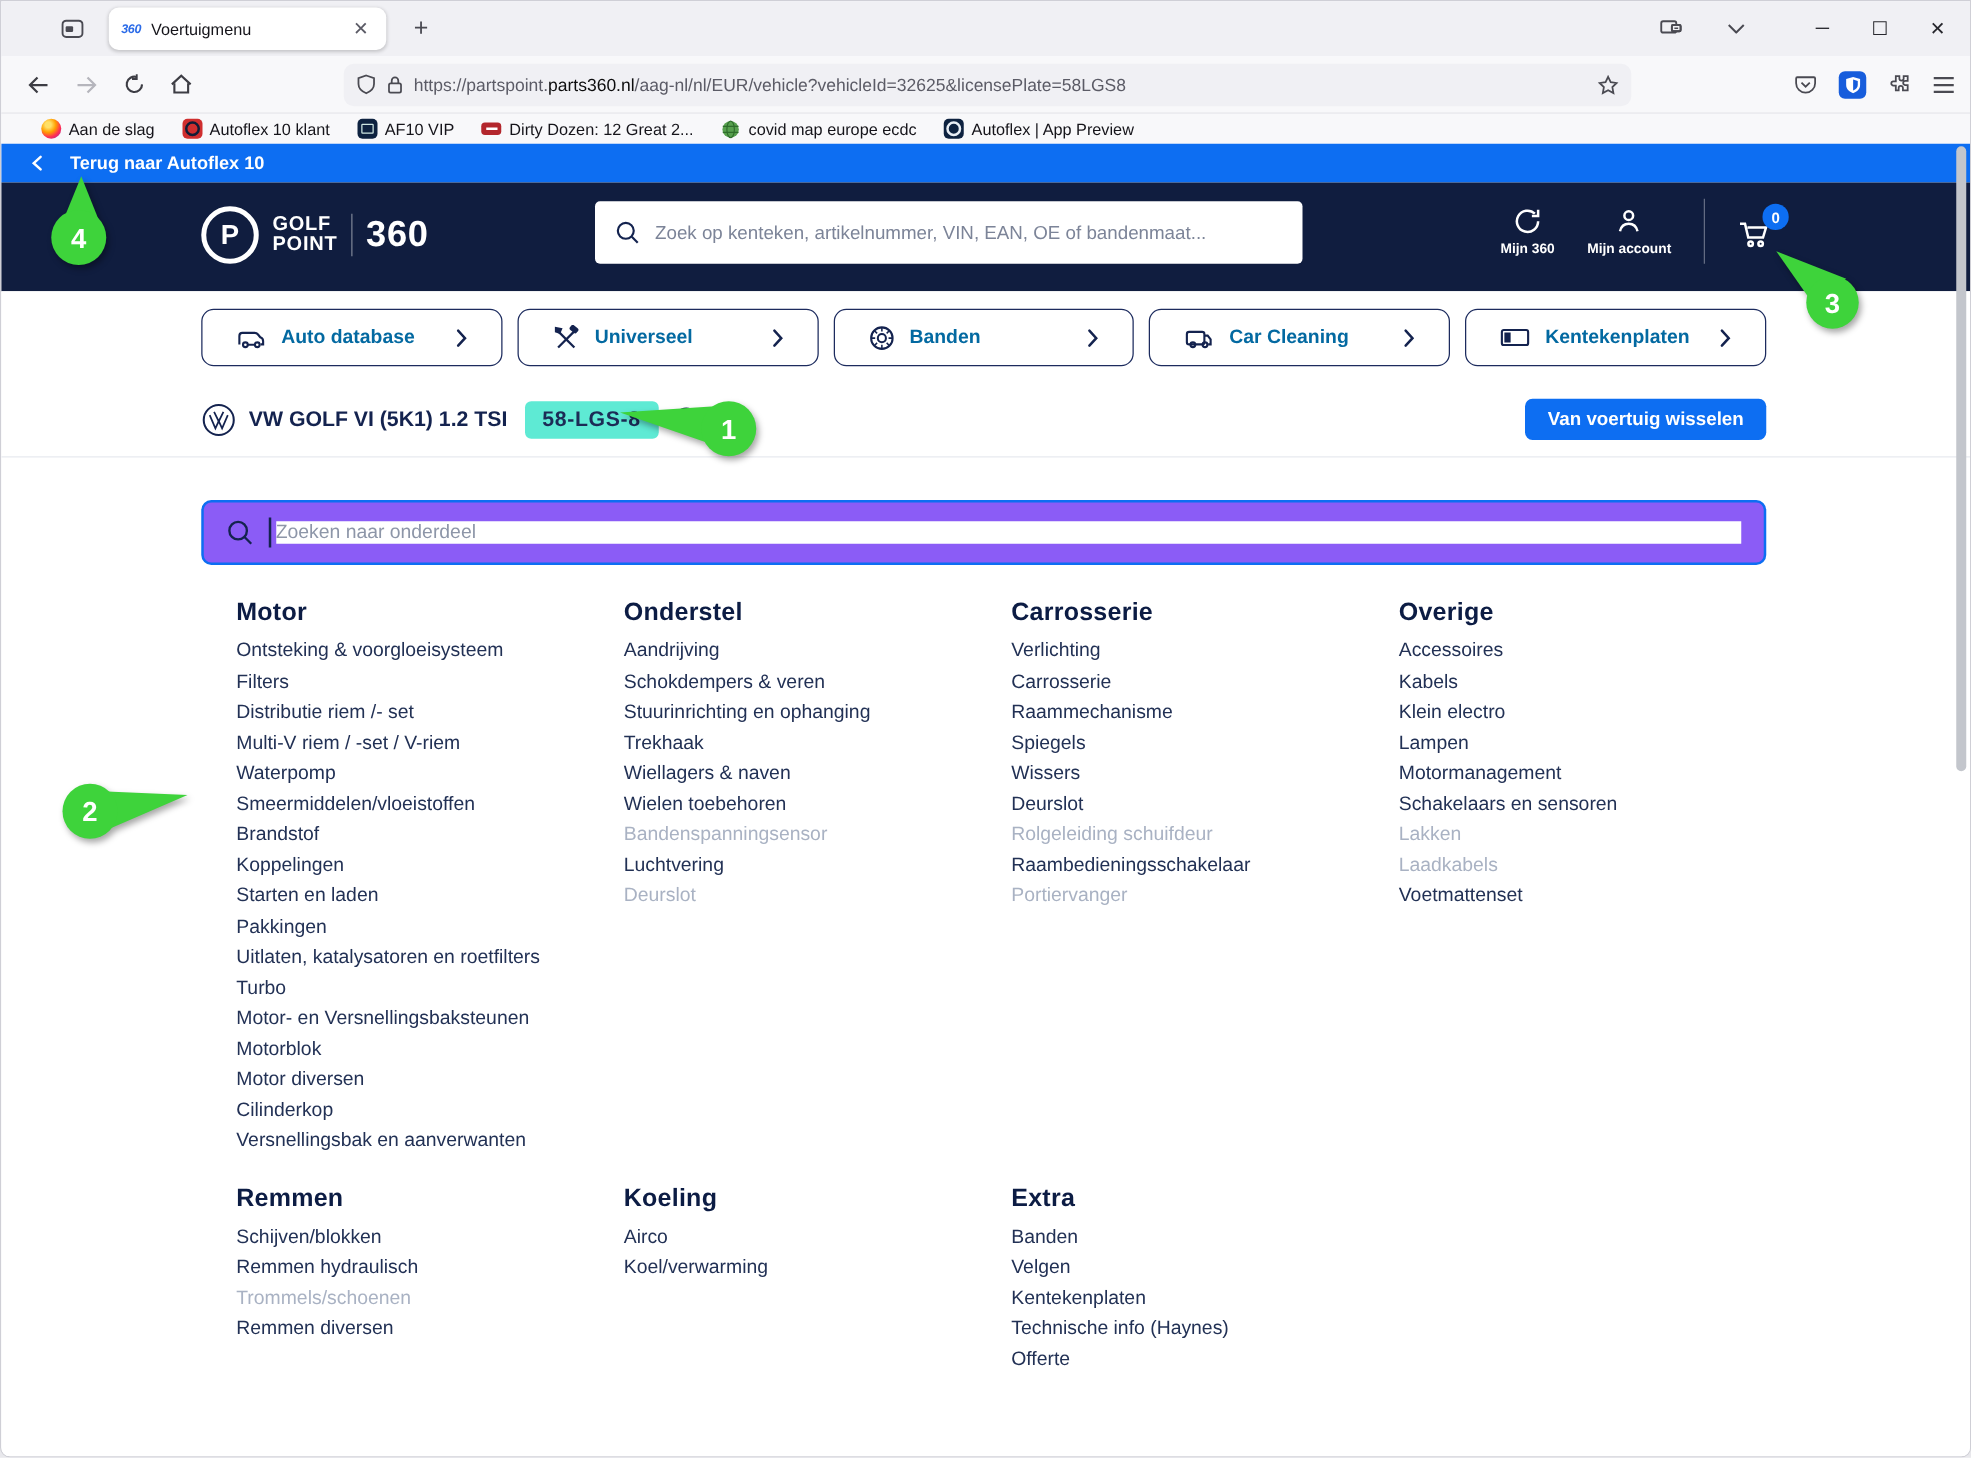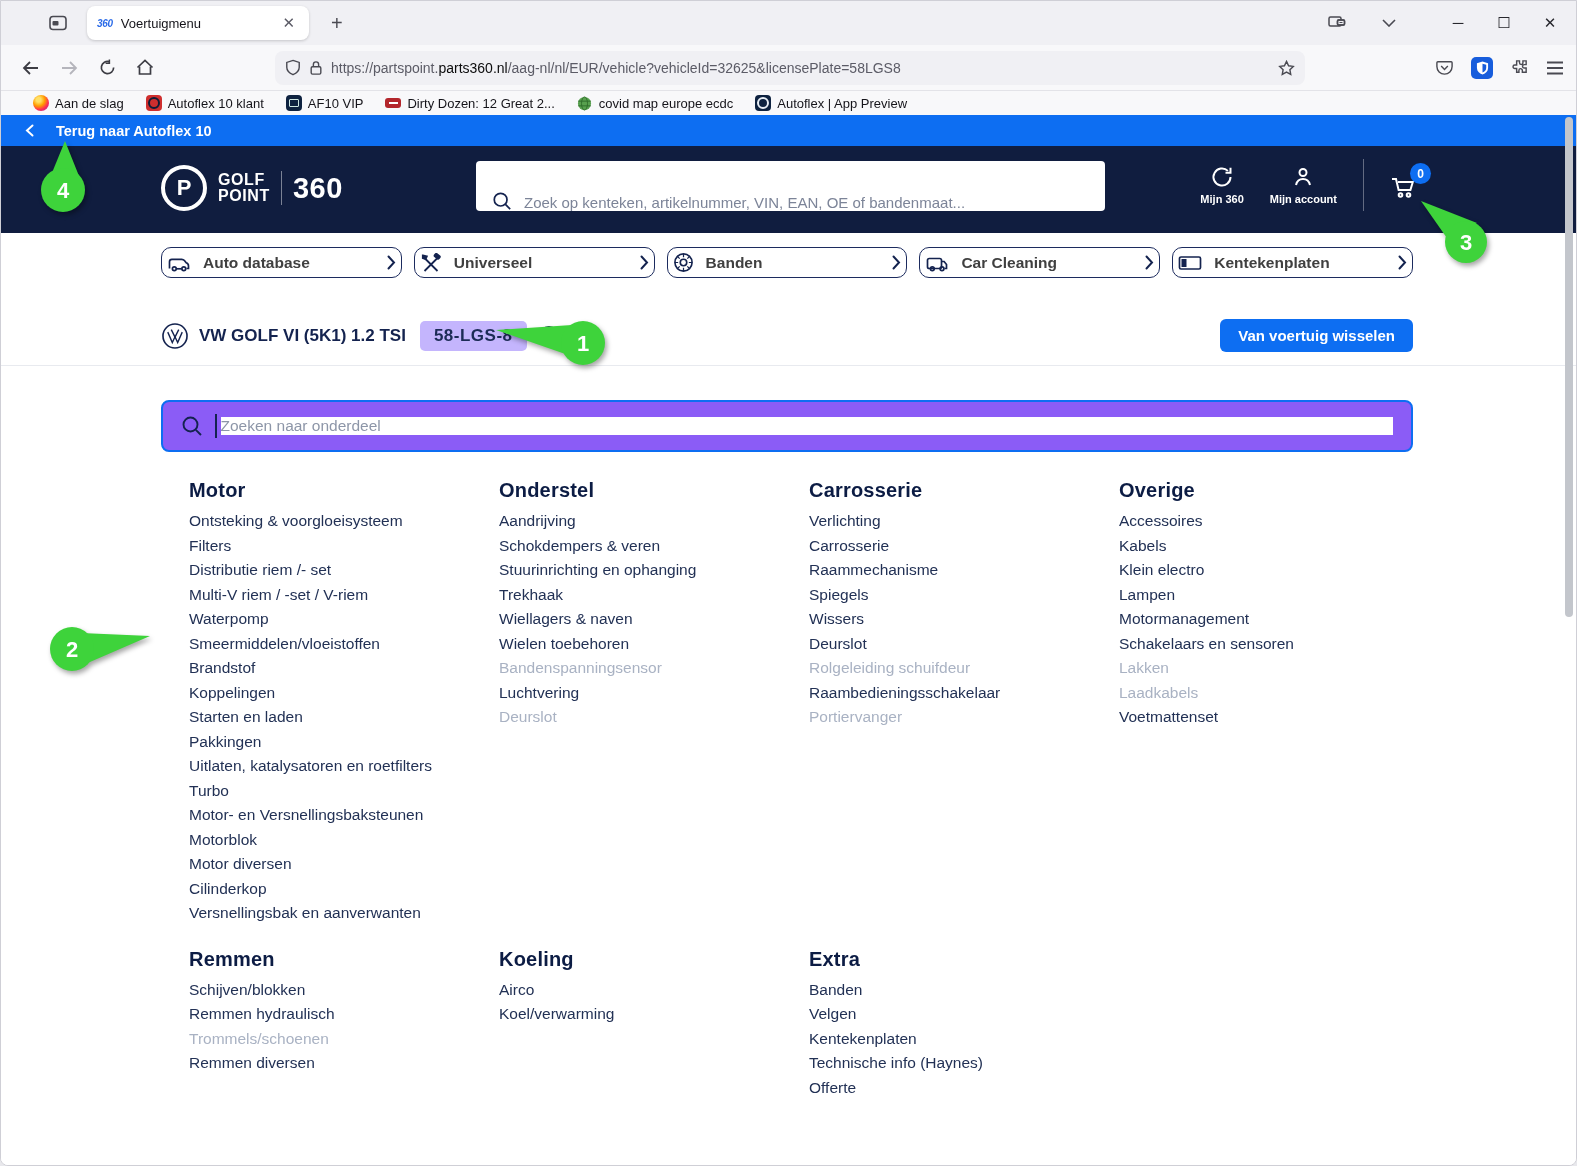--- a/index.html
+++ b/index.html
@@ -54,40 +54,40 @@
   .banner { position:absolute; left:0; top:114px; right:0; height:31px; background:#0d6ef2; color:#fff; display:flex; align-items:center; gap:22px; padding-left:24px; }
   .banner-label { font-size:14.5px; font-weight:600; }
 
   
   .site-header { position:absolute; left:0; top:145px; right:0; height:87px; background:#101d3f; }
   .logo { position:absolute; left:160px; top:19px; display:flex; align-items:center; gap:11px; color:#fff; }
   .logo-circle { width:46px; height:46px; border:4px solid #fff; border-radius:50%; display:grid; place-items:center; font-size:22px; font-weight:800; }
   .logo-lines { font-size:16px; font-weight:800; line-height:1; letter-spacing:.6px; }
   .logo-div { width:1px; height:34px; background:rgba(255,255,255,.45); }
   .logo-360 { font-size:29px; font-weight:700; letter-spacing:.5px; }
-  .hdr-search { position:absolute; left:475px; top:15px; width:629px; height:50px; background:#fff; border-radius:4px; display:flex; align-items:flex-end; padding:0 16px; gap:12px; }
+  .hdr-search { position:absolute; left:475px; top:15px; width:566px; height:50px; background:#fff; border-radius:4px; display:flex; align-items:center; padding:0 16px; gap:12px; }
   .hdr-search input { border:0; outline:0; flex:1; font-size:15px; font-family:inherit; color:#14234f; background:transparent; }
   .hdr-search input::placeholder { color:#7c8498; }
   .hdr-right { position:absolute; right:158px; top:13px; display:flex; align-items:center; gap:26px; color:#fff; }
   .hdr-item { display:flex; flex-direction:column; align-items:center; gap:4px; }
   .hdr-item .lbl { font-size:11px; font-weight:700; }
   .hdr-div { width:1px; height:52px; background:rgba(255,255,255,.35); }
   .cart-wrap { position:relative; padding-top:4px; }
   .badge { position:absolute; top:-7px; right:-13px; min-width:21px; height:21px; background:#0d6ef2; color:#fff; border-radius:50%; font-size:12px; font-weight:700; display:grid; place-items:center; }
 
   
   .content { position:absolute; left:0; top:232px; right:0; bottom:0; background:#fff; }
   .navbtns { position:absolute; left:160px; top:14px; width:1252px; display:flex; gap:12px; }
-  .navbtn { flex:1; height:31px; border:1.5px solid #1c2b5e; border-radius:10px; display:flex; align-items:center; gap:12px; padding:0 5px; color:#404040; background:#fff; }
+  .navbtn { flex:1; height:46px; border:1.5px solid #1c2b5e; border-radius:10px; display:flex; align-items:center; gap:12px; padding:0 27px; color:#0369a1; background:#fff; }
   .navbtn .nb-label { font-size:15.5px; font-weight:700; }
   .navbtn .chev { margin-left:auto; }
 
   .vehicle-row { position:absolute; left:160px; top:86px; width:1252px; display:flex; align-items:center; }
   .veh-name { font-size:17px; font-weight:800; color:#14234f; margin-left:10px; }
-  .plate { margin-left:14px; background:#c4b5fd; border-radius:5px; padding:5px 14px; font-size:17px; font-weight:800; letter-spacing:.5px; color:#1c2b56; }
+  .plate { margin-left:14px; background:#5eead4; border-radius:5px; padding:5px 14px; font-size:17px; font-weight:800; letter-spacing:.5px; color:#1c2b56; }
   .info-ic { margin-left:12px; width:20px; height:20px; border:2px solid #14234f; border-radius:50%; display:grid; place-items:center; font-size:11px; font-weight:700; color:#14234f; }
   .switch-btn { margin-left:auto; background:#0d6ef2; color:#fff; border:0; border-radius:6px; padding:8px 18px; font-size:15px; font-weight:700; font-family:inherit; }
 
   .rule { position:absolute; left:0; right:0; top:132px; border-top:1px solid #e8eaef; }
 
   .part-search { position:absolute; left:160px; top:167px; width:1252px; height:52px; border:2px solid #0d6ef2; border-radius:8px; display:flex; align-items:center; padding:0 18px; gap:12px; background:#8b5cf6; }
   .caret { width:1.5px; height:24px; background:#14234f; }
   .part-search input { border:0; outline:0; flex:1; font-size:15.5px; font-family:inherit; color:#14234f; }
   .part-search input::placeholder { color:#8d96a8; }
 

